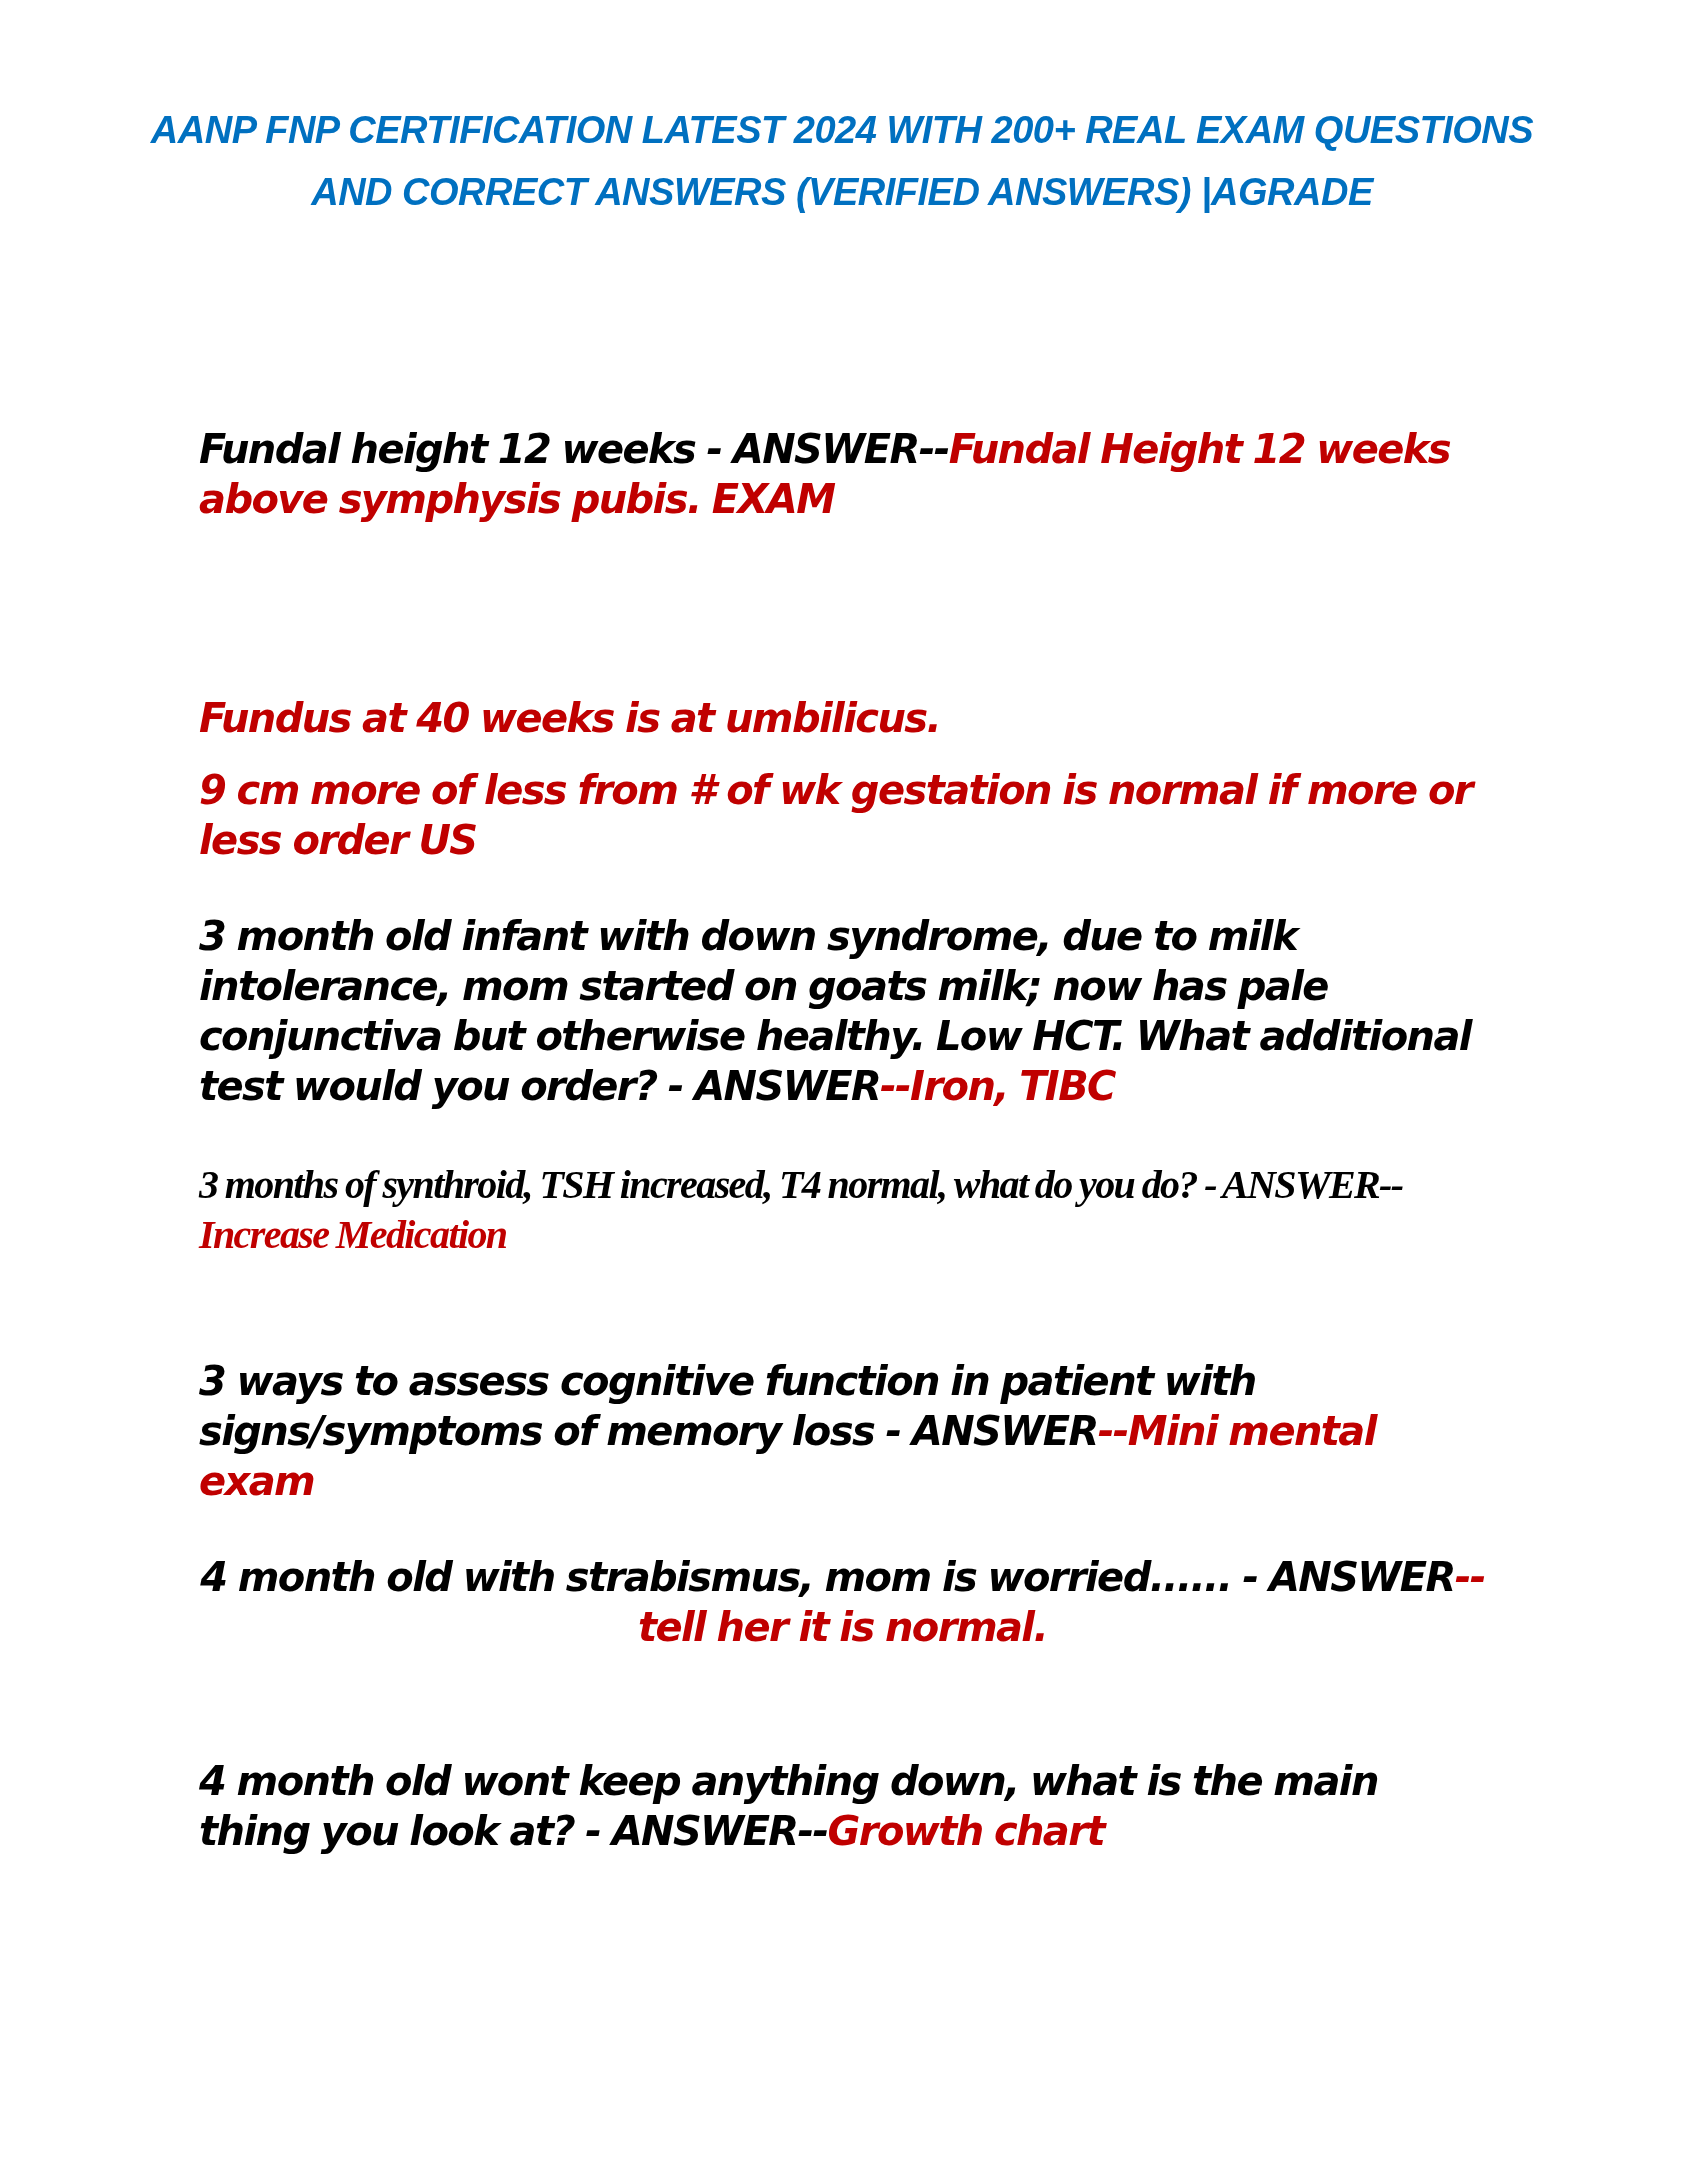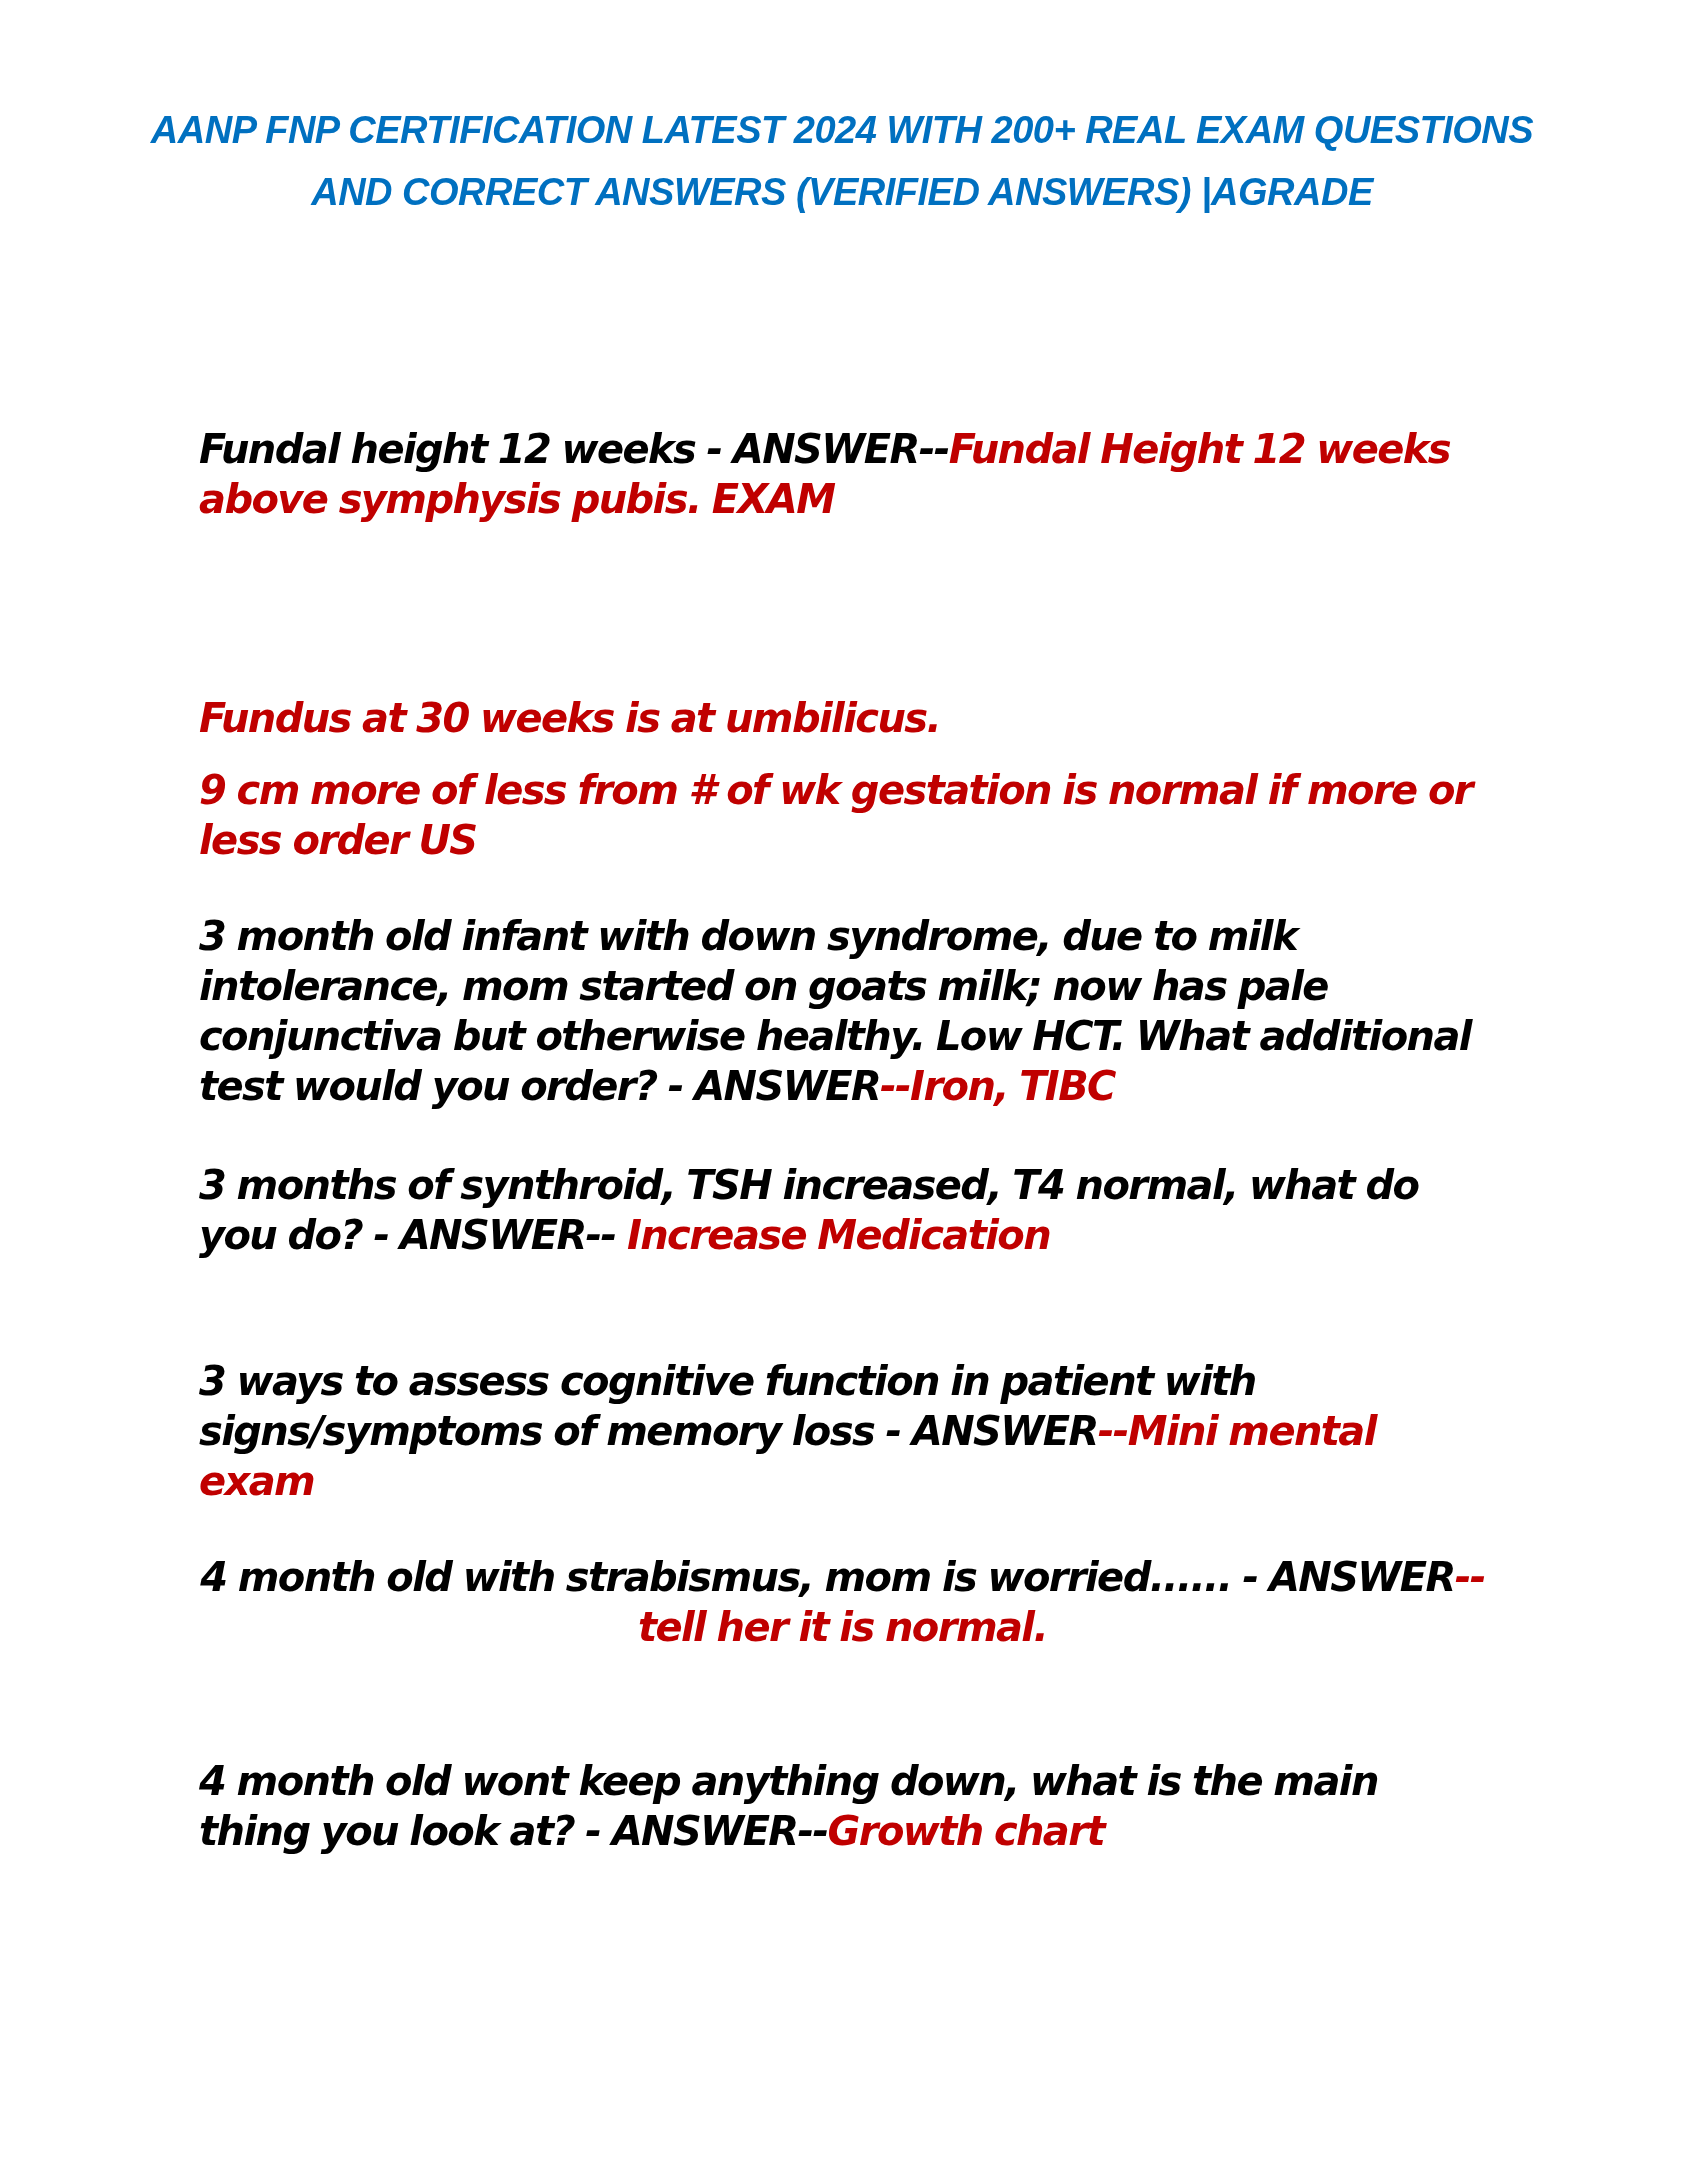--- a/index.html
+++ b/index.html
@@ -58,32 +58,32 @@
 <div class="page">
 
   <h1 class="title">AANP FNP CERTIFICATION LATEST 2024 WITH 200+ REAL EXAM QUESTIONS AND CORRECT ANSWERS (VERIFIED ANSWERS) |AGRADE</h1>
 
   <p class="block" style="top:424px;">
     <span class="q">Fundal height 12 weeks - ANSWER--</span><span class="a">Fundal Height 12 weeks above symphysis pubis. EXAM</span>
   </p>
 
 
   <p class="block" style="top:693px;">
-    <span class="a">Fundus at 30 weeks is at umbilicus.</span>
+    <span class="a">Fundus at 40 weeks is at umbilicus.</span>
   </p>
 
   <p class="block" style="top:765px;">
     <span class="a">9 cm more of less from # of wk gestation is normal if more or less order US</span>
   </p>
 
   <p class="block" style="top:911px;">
     <span class="q">3 month old infant with down syndrome, due to milk intolerance, mom started on goats milk; now has pale conjunctiva but otherwise healthy. Low HCT. What additional test would you order? - ANSWER</span><span class="a">--Iron, TIBC</span>
   </p>
 
-  <p class="block" style="top:1160px;">
+  <p class="block" style="top:1160px;font-family:Liberation Serif, serif;">
     <span class="q">3 months of synthroid, TSH increased, T4 normal, what do you do? - ANSWER-- </span><span class="a">Increase Medication</span>
   </p>
 
   <p class="block" style="top:1356px;">
     <span class="q">3 ways to assess cognitive function in patient with signs/symptoms of memory loss - ANSWER</span><span class="a">--Mini mental exam</span>
   </p>
 
   <p class="block" style="top:1552px;text-align:center;">
     <span class="q">4 month old with strabismus, mom is worried...... - ANSWER</span><span class="a">--tell her it is normal.</span>
   </p>

